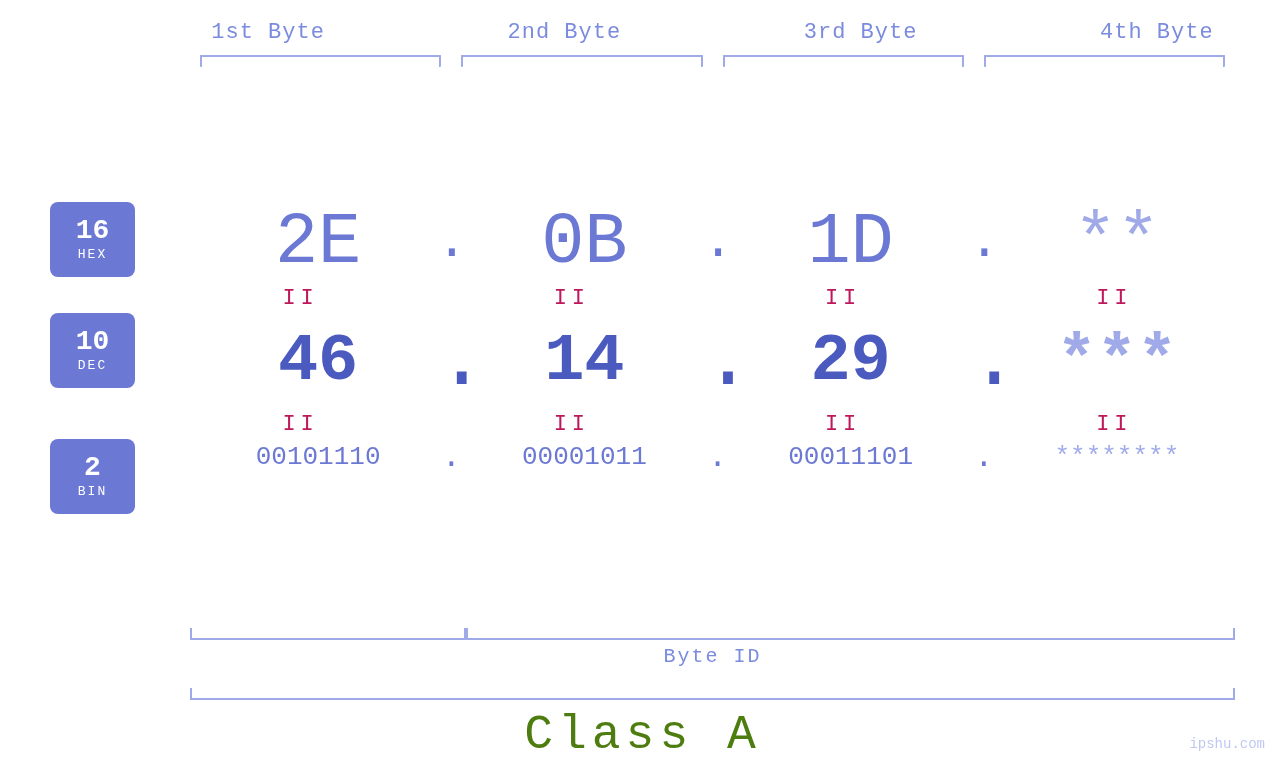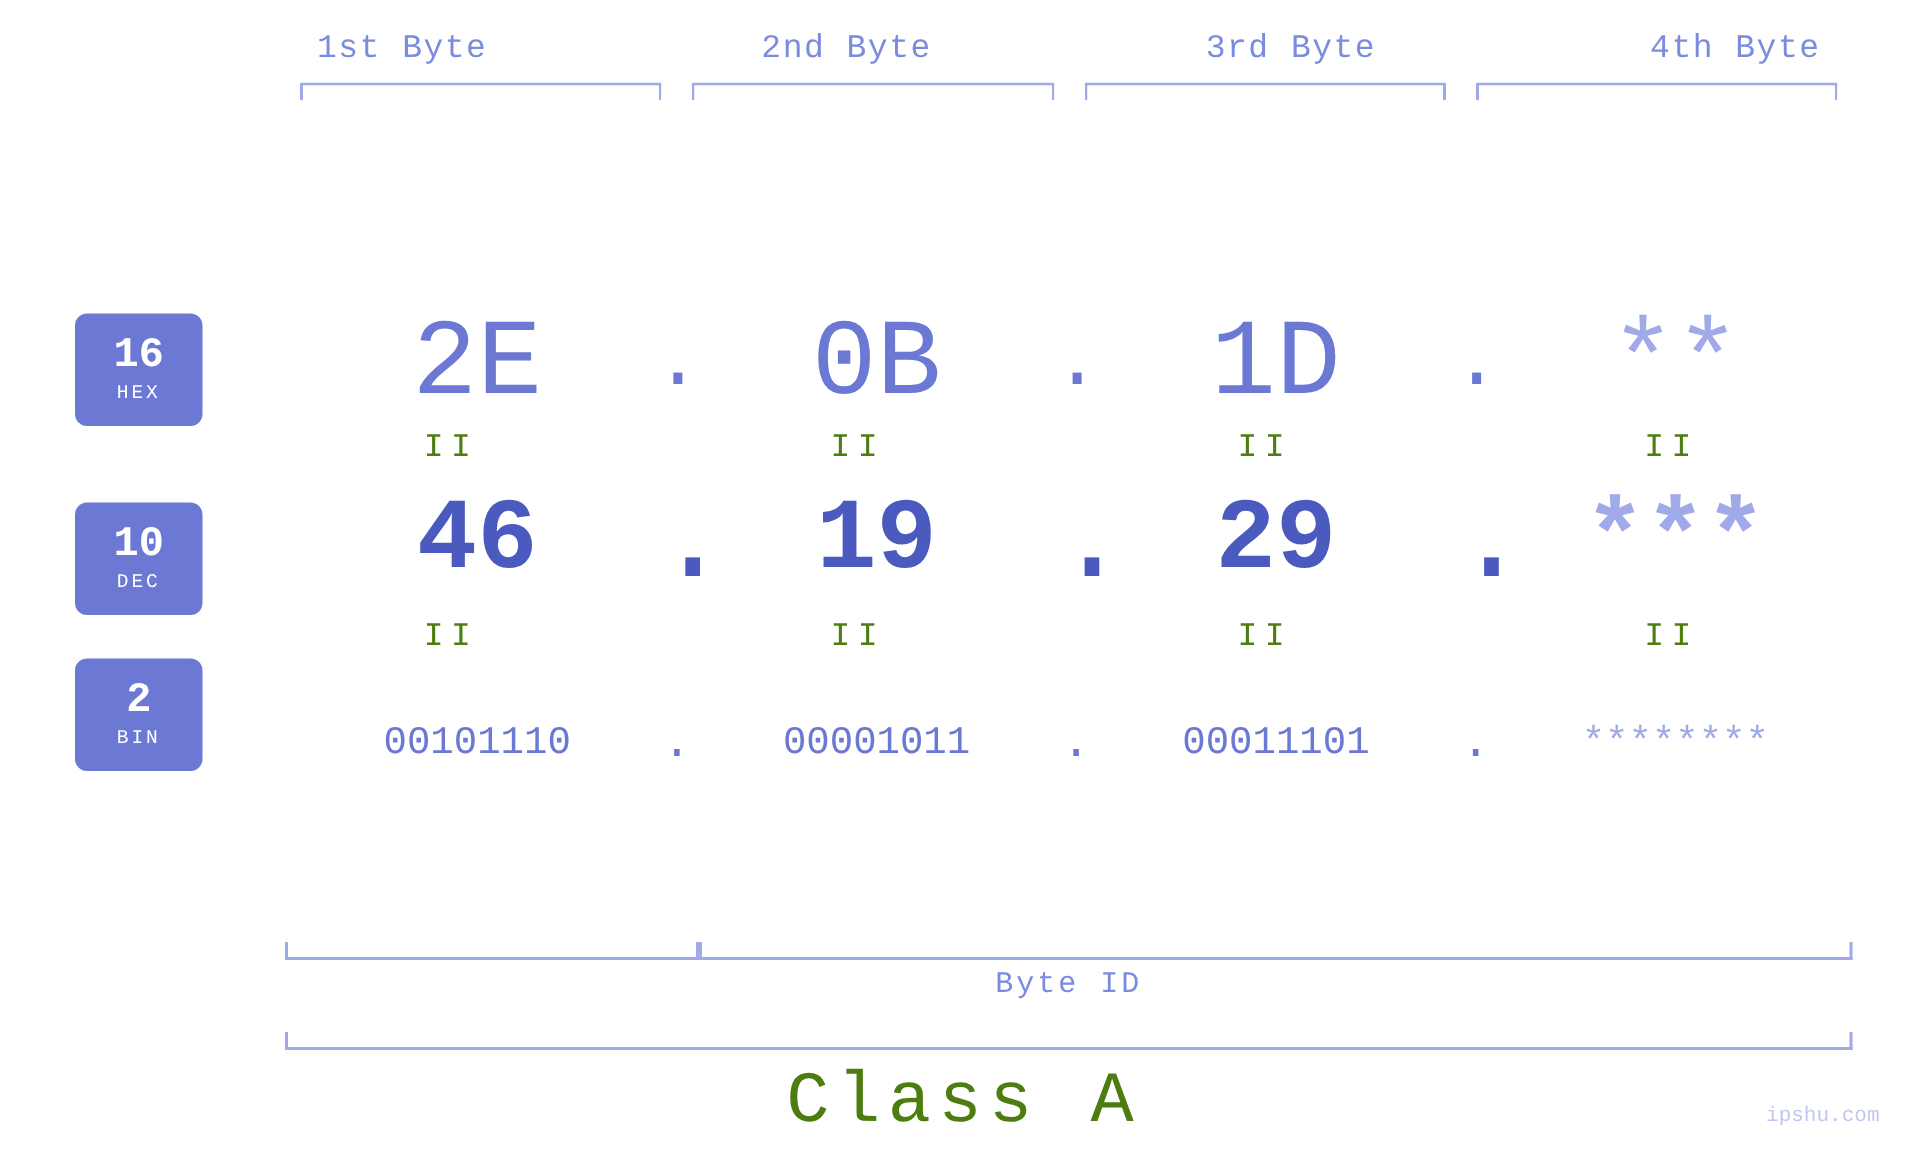--- a/index.html
+++ b/index.html
@@ -131,21 +131,21 @@
 
     
     .equals-row {
       display: flex;
       padding: 2px 0;
     }
 
     .equals-cell {
       flex: 1;
       text-align: center;
-      color: #4d7c0f;
+      color: #be185d;
       font-size: 22px;
       letter-spacing: 5px;
     }
 
     .equals-spacer {
       width: 30px;
       flex: 0 0 30px;
     }
 
     
@@ -226,37 +226,37 @@
     .class-label {
       color: #4d7c0f;
       font-size: 48px;
       font-family: 'Courier New', Courier, monospace;
       letter-spacing: 5px;
     }
 
     .watermark {
       position: absolute;
       bottom: 15px;
-      right: 32px;
+      right: 20px;
       color: #c0c8f0;
       font-size: 14px;
       font-family: 'Courier New', Courier, monospace;
     }
 
     .rows-wrapper {
       display: flex;
       flex-direction: column;
       width: 100%;
       justify-content: center;
       flex: 1;
     }
 
     .row-group {
       display: flex;
-      align-items: flex-end;
+      align-items: flex-start;
       width: 100%;
       gap: 20px;
     }
 
     .row-badge {
       width: 130px;
       display: flex;
       justify-content: flex-start;
       padding-left: 0;
     }
@@ -320,21 +320,21 @@
     <div class="row-group">
       <div class="row-badge">
         <div class="base-badge">
           <span class="base-num">10</span>
           <span class="base-label">DEC</span>
         </div>
       </div>
       <div class="row-cells">
         <div class="cell cell-dec">46</div>
         <div class="dot dot-dec">.</div>
-        <div class="cell cell-dec">19</div>
+        <div class="cell cell-dec">14</div>
         <div class="dot dot-dec">.</div>
         <div class="cell cell-dec">29</div>
         <div class="dot dot-dec">.</div>
         <div class="cell cell-dec cell-masked">***</div>
       </div>
     </div>
 
     <div class="equals-row">
       <div style="width:130px;"></div>
       <div class="equals-cell">II</div>

